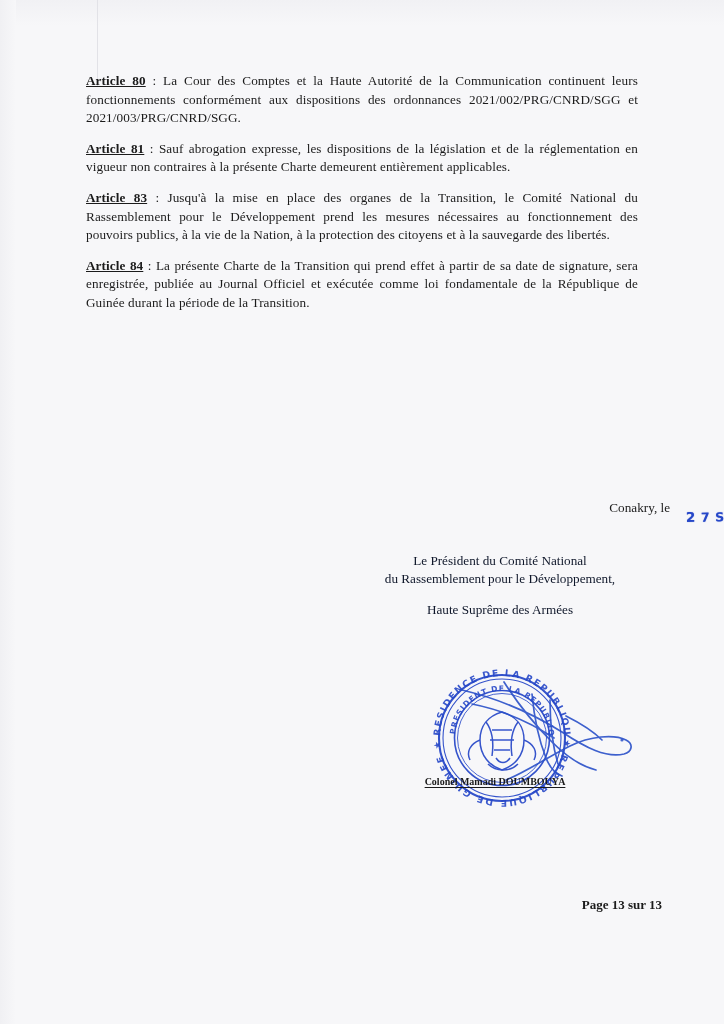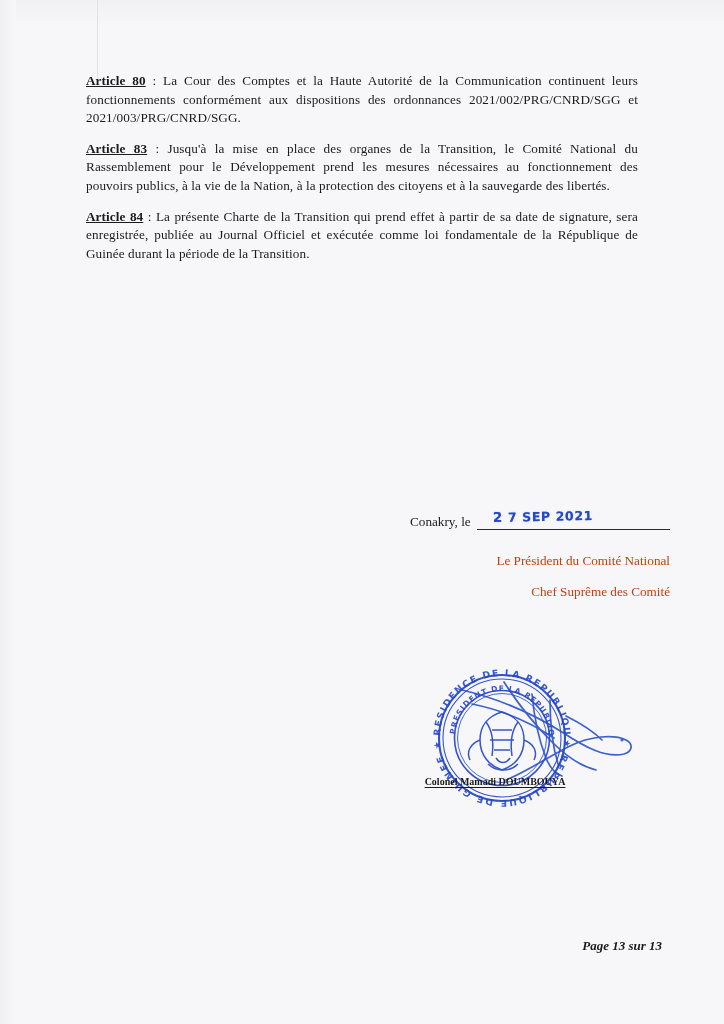--- a/index.html
+++ b/index.html
@@ -73,20 +73,21 @@
     width: 340px;
   }
   .conakry-row {
     position: relative;
     display: flex;
     align-items: flex-end;
     font-size: 13.2px;
     color: #1b1b1b;
     padding-left: 80px;
     height: 30px;
+    flex-direction: column;
   }
   .conakry-label { white-space: nowrap; }
   .date-line {
     position: relative;
     flex: 1;
     margin-left: 6px;
     height: 17px;
     border-bottom: 1.2px solid #2b2b2b;
   }
   .date-stamp {
@@ -102,22 +103,22 @@
     transform: rotate(-1.2deg);
     text-shadow: 0 0 1px rgba(38,71,200,0.55);
   }
   .date-stamp .d-day {
     font-size: 13.5px;
     margin-right: 5px;
   }
 
   .titles {
     margin-top: 22px;
-    text-align: right;
-    color: #c2410c;
+    text-align: center;
+    color: #0f172a;
     font-size: 13.2px;
     line-height: 18px;
   }
   .title-line { margin: 0 0 14px 0; }
   .title-line.tight { margin-bottom: 13px; }
   .title-line .sub { display: block; }
 
   
   .seal-wrap {
     position: absolute;
@@ -139,42 +140,44 @@
     text-decoration: underline;
     text-underline-offset: 2px;
   }
 
   
   .footer {
     position: absolute;
     right: 62px;
     top: 897px;
     font-size: 13px;
-    font-style: italic;
     font-weight: bold;
     color: #1b1b1b;
-    margin-top: 41px;
   }
 </style>
 </head>
 <body>
 
 <div class="page">
 
   <div class="scan-tint-top"></div>
   <div class="scan-tint-left"></div>
   <div class="scan-gutter-line"></div>
 
   <div class="content">
 
     <p class="article">
       <span class="art-label">Article 80</span><span class="art-colon"> :</span>
       <span>La Cour des Comptes et la Haute Autorité de la Communication continuent leurs fonctionnements conformément aux dispositions des ordonnances 2021/002/PRG/CNRD/SGG et 2021/003/PRG/CNRD/SGG.</span>
     </p>
 
+    <p class="article">
+      <span class="art-label">Article 81</span><span class="art-colon"> :</span>
+      <span>Sauf abrogation expresse, les dispositions de la législation et de la réglementation en vigueur non contraires à la présente Charte demeurent entièrement applicables.</span>
+    </p>
 
 
     <p class="article">
       <span class="art-label">Article 83</span><span class="art-colon"> :</span>
       <span>Jusqu'à la mise en place des organes de la Transition, le Comité National du Rassemblement pour le Développement prend les mesures nécessaires au fonctionnement des pouvoirs publics, à la vie de la Nation, à la protection des citoyens et à la sauvegarde des libertés.</span>
     </p>
 
     <p class="article">
       <span class="art-label">Article 84</span><span class="art-colon"> :</span>
       <span>La présente Charte de la Transition qui prend effet à partir de sa date de signature, sera enregistrée, publiée au Journal Officiel et exécutée comme loi fondamentale de la République de Guinée durant la période de la Transition.</span>
@@ -187,23 +190,24 @@
     <div class="conakry-row">
       <span class="conakry-label">Conakry, le</span>
       <span class="date-line">
         <span class="date-stamp"><span class="d-day">2</span><span>7 SEP 2021</span></span>
       </span>
     </div>
 
     <div class="titles">
       <div class="title-line tight">
         <span>Le Président du Comité National</span>
+        <span class="sub">du Rassemblement pour le Développement,</span>
       </div>
       <div class="title-line">
-        <span>Chef Suprême des Comité</span>
+        <span>Haute Suprême des Armées</span>
       </div>
     </div>
 
   </div>
 
   <div class="seal-wrap">
     <svg class="seal-svg" width="250" height="150" viewBox="0 0 250 150">
       <defs>
         <path id="arcOuter" d="M 40,78 A 62,62 0 0 1 164,78"></path>
         <path id="arcOuterB" d="M 164,78 A 62,62 0 0 1 40,78"></path>

